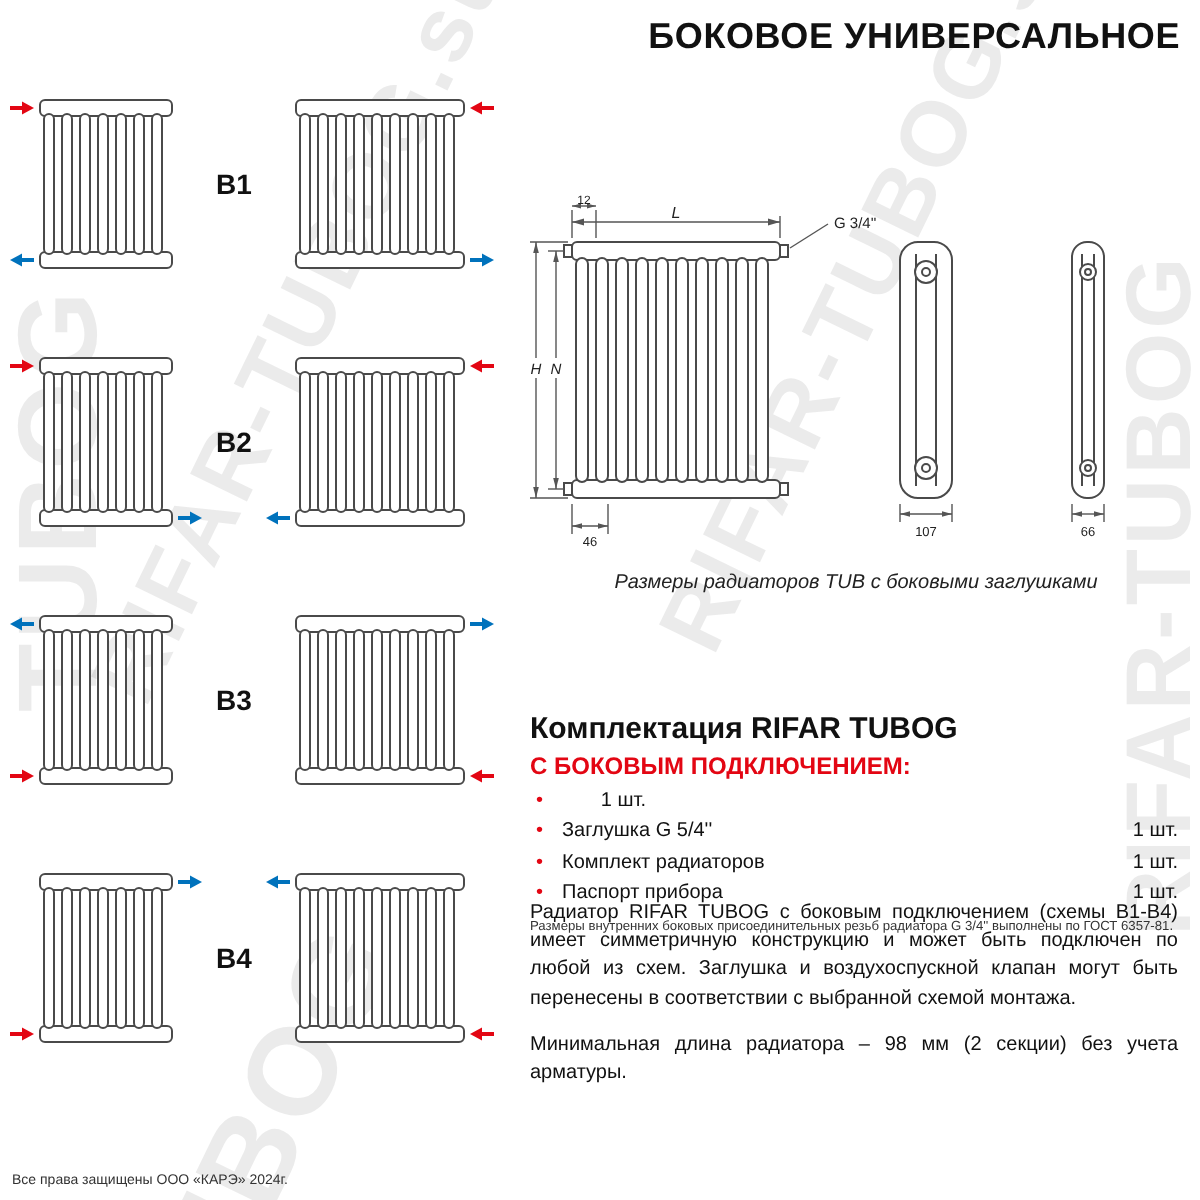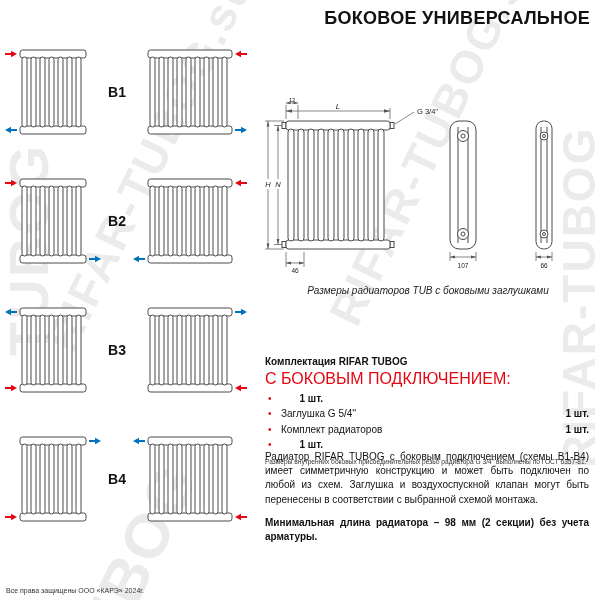--- a/index.html
+++ b/index.html
@@ -26,31 +26,31 @@
   .scheme-label{font-weight:bold;font-size:14px;width:30px;text-align:center;flex:0 0 30px;}
   .rad-slot{line-height:0;}
 
   
   .drawing{left:258px;top:96px;width:336px;}
   .drawing-caption{font-size:10px;font-style:italic;color:#222;margin-top:3px;margin-left:4px;text-align:center;}
   .dim-svg text{font-family:"Liberation Sans",sans-serif;}
 
   
   .kit{left:265px;top:356px;width:324px;}
-  .kit-title{font-size:10px;font-weight:bold;}
-  .kit-subtitle{font-size:16px;font-weight:normal;color:var(--red,#e30613);margin-top:3px;}
+  .kit-title{font-size:15px;font-weight:bold;}
+  .kit-subtitle{font-size:12px;font-weight:bold;color:var(--red,#e30613);margin-top:3px;}
   .kit-item{display:flex;font-size:10px;margin-top:4.5px;align-items:baseline;}
   .kit-bullet{color:var(--red,#e30613);flex:0 0 13px;padding-left:3px;font-size:10px;}
   .kit-label{flex:1;}
-  .kit-qty{flex:0 0 42px;text-align:right;font-weight:bold;}
+  .kit-qty{flex:0 0 42px;text-align:right;}
   .kit-note{font-size:6.6px;color:#333;margin-top:8px;white-space:nowrap;}
 
   
   .desc{left:265px;top:450px;width:324px;font-size:10px;line-height:1.42;text-align:justify;}
-  .desc-min{font-weight:bold;margin-top:9px;}
+  .desc-min{font-weight:normal;margin-top:9px;}
 
   .footer{left:6px;top:587px;font-size:7px;color:#333;}
 </style>
 </head>
 <body>
 
 <div id="page">
 
   <div class="wm wm1">TUBOG</div>
   <div class="wm wm2">RIFAR-TUBOG.su</div>
@@ -311,20 +311,21 @@
       <span class="kit-label">Заглушка G 5/4''</span>
       <span class="kit-qty">1 шт.</span>
     </div>
     <div class="kit-item">
       <span class="kit-bullet">•</span>
       <span class="kit-label">Комплект радиаторов</span>
       <span class="kit-qty">1 шт.</span>
     </div>
     <div class="kit-item">
       <span class="kit-bullet">•</span>
+      <span class="kit-label">Паспорт прибора</span>
       <span class="kit-qty">1 шт.</span>
     </div>
     <div class="kit-note">Размеры внутренних боковых присоединительных резьб радиатора G 3/4'' выполнены по ГОСТ 6357-81.</div>
   </div>
 
   <div class="layer desc">
     <div>Радиатор RIFAR TUBOG с боковым подключением (схемы В1-В4) имеет симметричную конструкцию и может быть подключен по любой из схем. Заглушка и воздухоспускной клапан могут быть перенесены в соответствии с выбранной схемой монтажа.</div>
     <div class="desc-min">Минимальная длина радиатора – 98 мм (2 секции) без учета арматуры.</div>
   </div>
 

